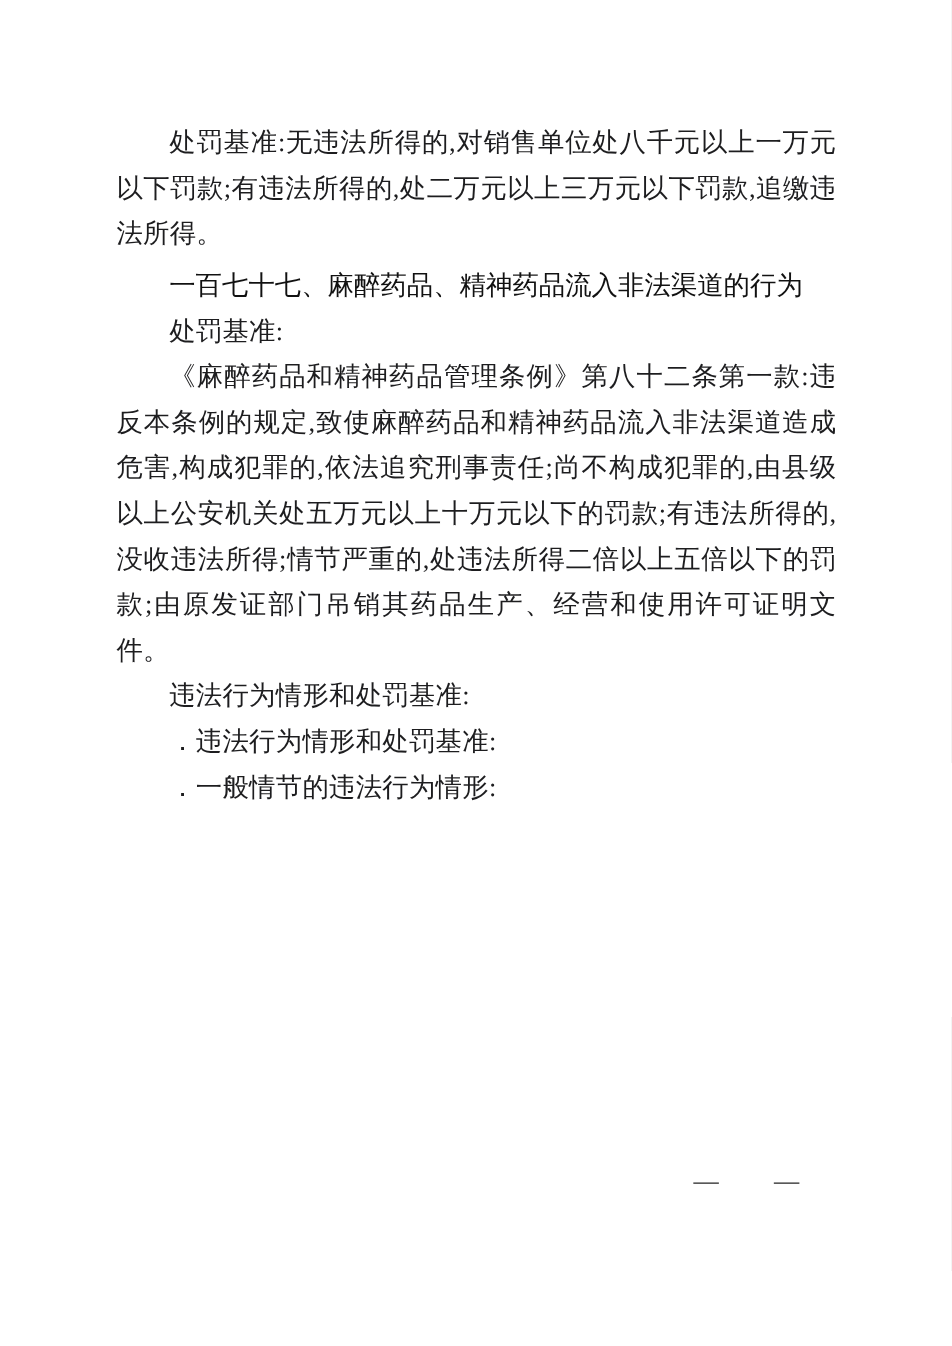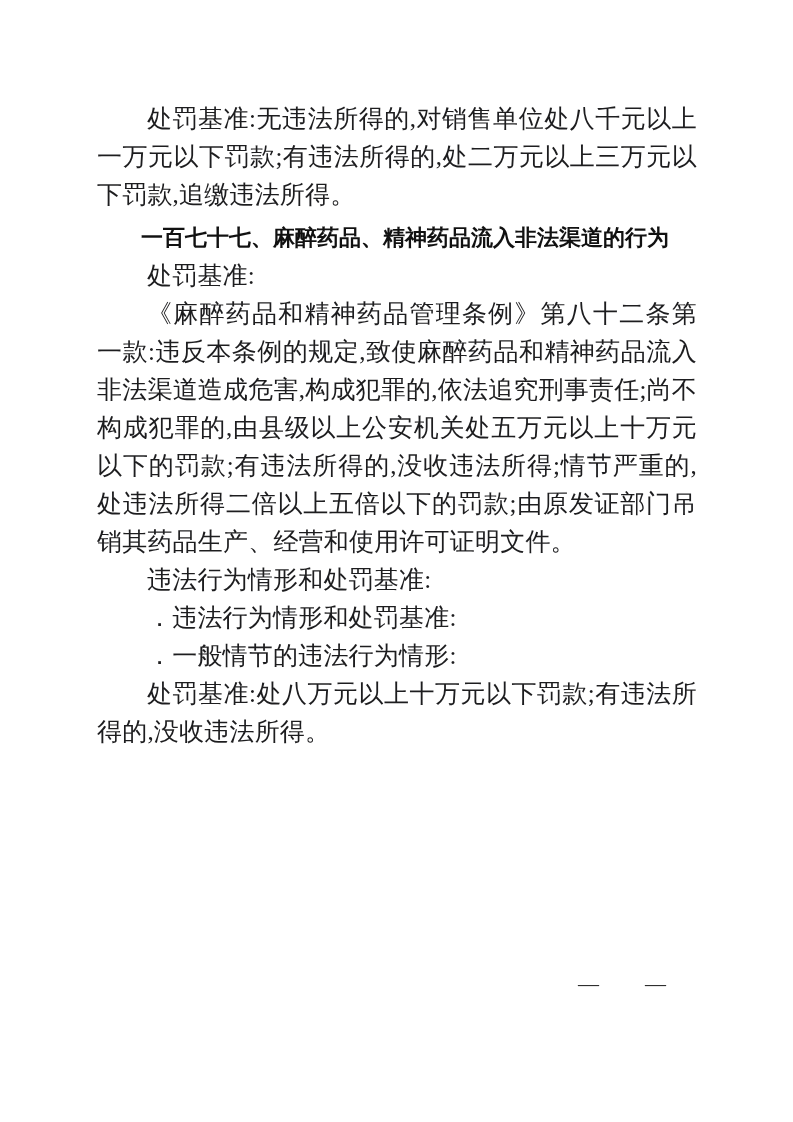--- a/index.html
+++ b/index.html
@@ -18,33 +18,33 @@
   }
   .content {
     position: absolute;
     top: 100px;
     left: 97px;
     width: 600px;
   }
   .body-par {
     margin: 0;
     font-family: "Liberation Serif", "DejaVu Serif", serif;
-    font-size: 25px;
+    font-size: 22px;
     line-height: 38px;
     letter-spacing: 0.2px;
     text-indent: 2em;
     text-align: justify;
     text-align-last: left;
     word-break: break-all;
     color: #1d1d1f;
   }
   .section-heading {
     margin: 5px 0 0 0;
     font-family: "Liberation Sans", "DejaVu Sans", sans-serif;
-    font-weight: bold;
+    font-weight: normal;
     font-size: 22px;
     line-height: 38px;
     letter-spacing: 0;
     text-indent: 2em;
     color: #111111;
   }
   .footer-marker {
     position: absolute;
     top: 972px;
     right: 127px;
@@ -74,20 +74,19 @@
 
     <p class="body-par">违法行为情形和处罚基准:</p>
 
     <p class="body-par">．违法行为情形和处罚基准:</p>
 
 
 
     <p class="body-par">．一般情节的违法行为情形:</p>
 
 
-    <p class="body-par">处罚基准:处八万元以上十万元以下罚款;有违法所得的,没收违法所得。</p>
   </div>
 
   <div class="footer-marker">
     <span>—</span>
     <span>—</span>
   </div>
 </div>
 
 </body></html>

